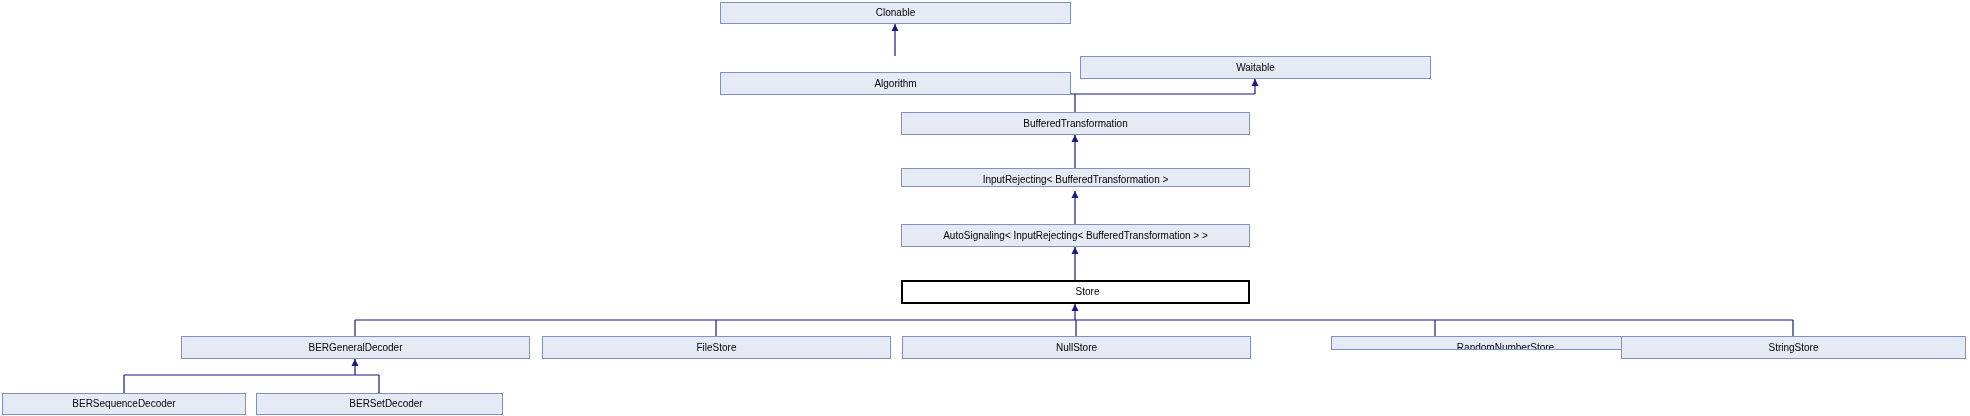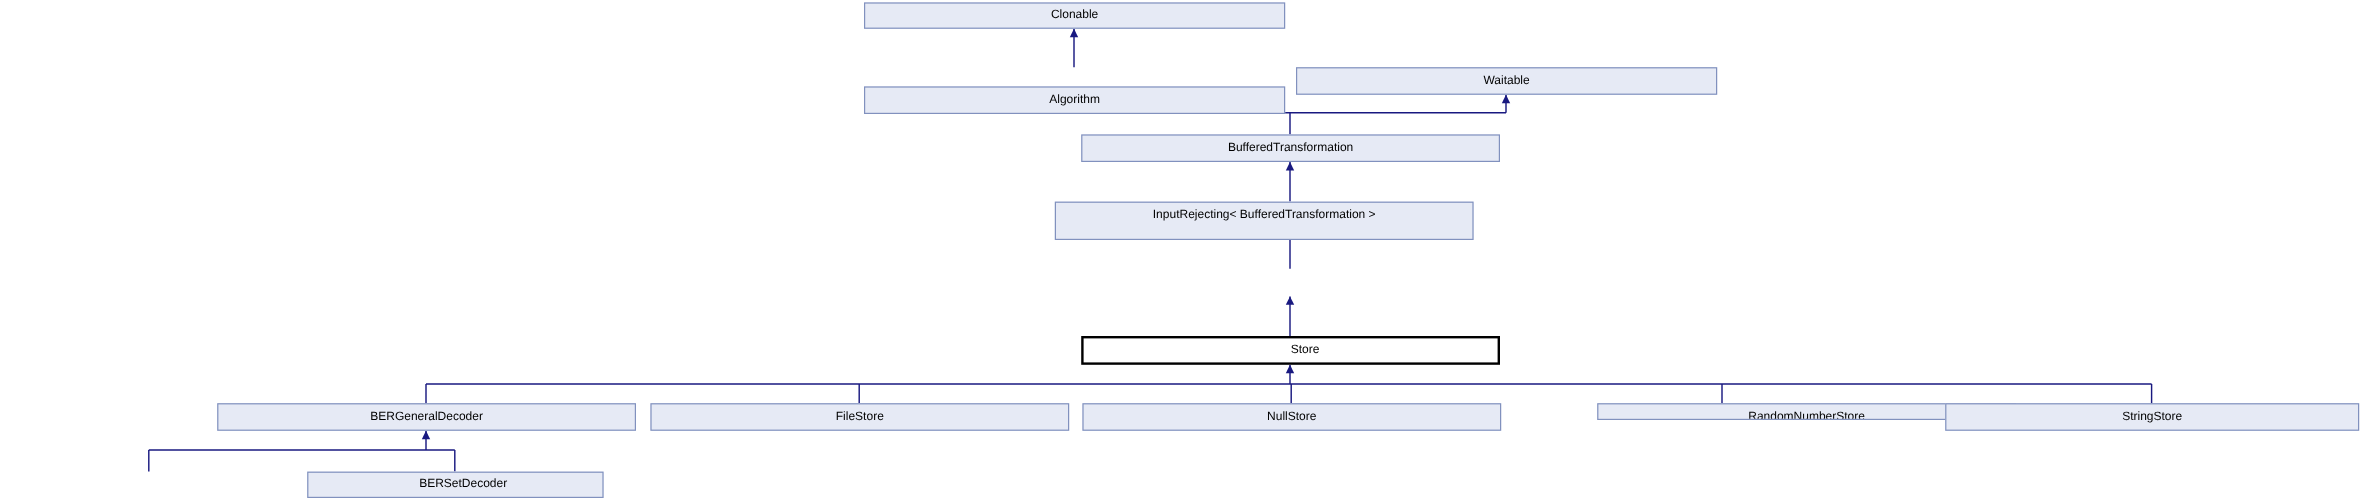--- a/index.html
+++ b/index.html
@@ -59,21 +59,23 @@
       <polygon points="1075,135 1071.5,142 1078.5,142" fill="#191980"></polygon>
       <polygon points="1075,191 1071.5,198 1078.5,198" fill="#191980"></polygon>
       <polygon points="1075,247 1071.5,254 1078.5,254" fill="#191980"></polygon>
       <polygon points="1075,304 1071.5,311 1078.5,311" fill="#191980"></polygon>
       <polygon points="355,359 351.5,366 358.5,366" fill="#191980"></polygon>
     </svg>
 <div class="node" style="left: 720px; top: 2px; width: 351px; height: 22px; line-height: 20px;">Clonable</div>
     <div class="node" style="left: 720px; top: 72px; width: 351px; height: 23px; line-height: 21px;">Algorithm</div>
     <div class="node" style="left: 1080px; top: 56px; width: 351px; height: 23px; line-height: 21px;">Waitable</div>
     <div class="node" style="left: 901px; top: 112px; width: 349px; height: 23px; line-height: 21px;">BufferedTransformation</div>
-    <div class="node" style="left: 879px; top: 168px; width: 349px; height: 32px; line-height: 21px;">InputRejecting&lt; BufferedTransformation &gt;</div>
+    <div class="node" style="left: 901px; top: 168px; width: 349px; height: 19px; line-height: 21px;">InputRejecting&lt; BufferedTransformation &gt;</div>
+    <div class="node" style="left: 901px; top: 224px; width: 349px; height: 23px; line-height: 21px;">AutoSignaling&lt; InputRejecting&lt; BufferedTransformation &gt; &gt;</div>
     <div class="node focus" style="left: 901px; top: 280px; width: 349px; height: 24px; line-height: 20px; padding-left: 24px;">Store</div>
     <div class="node" style="left: 181px; top: 336px; width: 349px; height: 23px; line-height: 21px;">BERGeneralDecoder</div>
     <div class="node" style="left: 542px; top: 336px; width: 349px; height: 23px; line-height: 21px;">FileStore</div>
     <div class="node" style="left: 902px; top: 336px; width: 349px; height: 23px; line-height: 21px;">NullStore</div>
     <div class="node" style="left: 1331px; top: 336px; width: 349px; height: 14px; line-height: 21px;">RandomNumberStore</div>
     <div class="node" style="left: 1621px; top: 336px; width: 345px; height: 23px; line-height: 21px;">StringStore</div>
+    <div class="node" style="left: 2px; top: 393px; width: 244px; height: 22px; line-height: 20px;">BERSequenceDecoder</div>
     <div class="node" style="left: 256px; top: 393px; width: 247px; height: 22px; line-height: 20px; padding-left: 13px;">BERSetDecoder</div>
   </div>
 
 </body></html>

